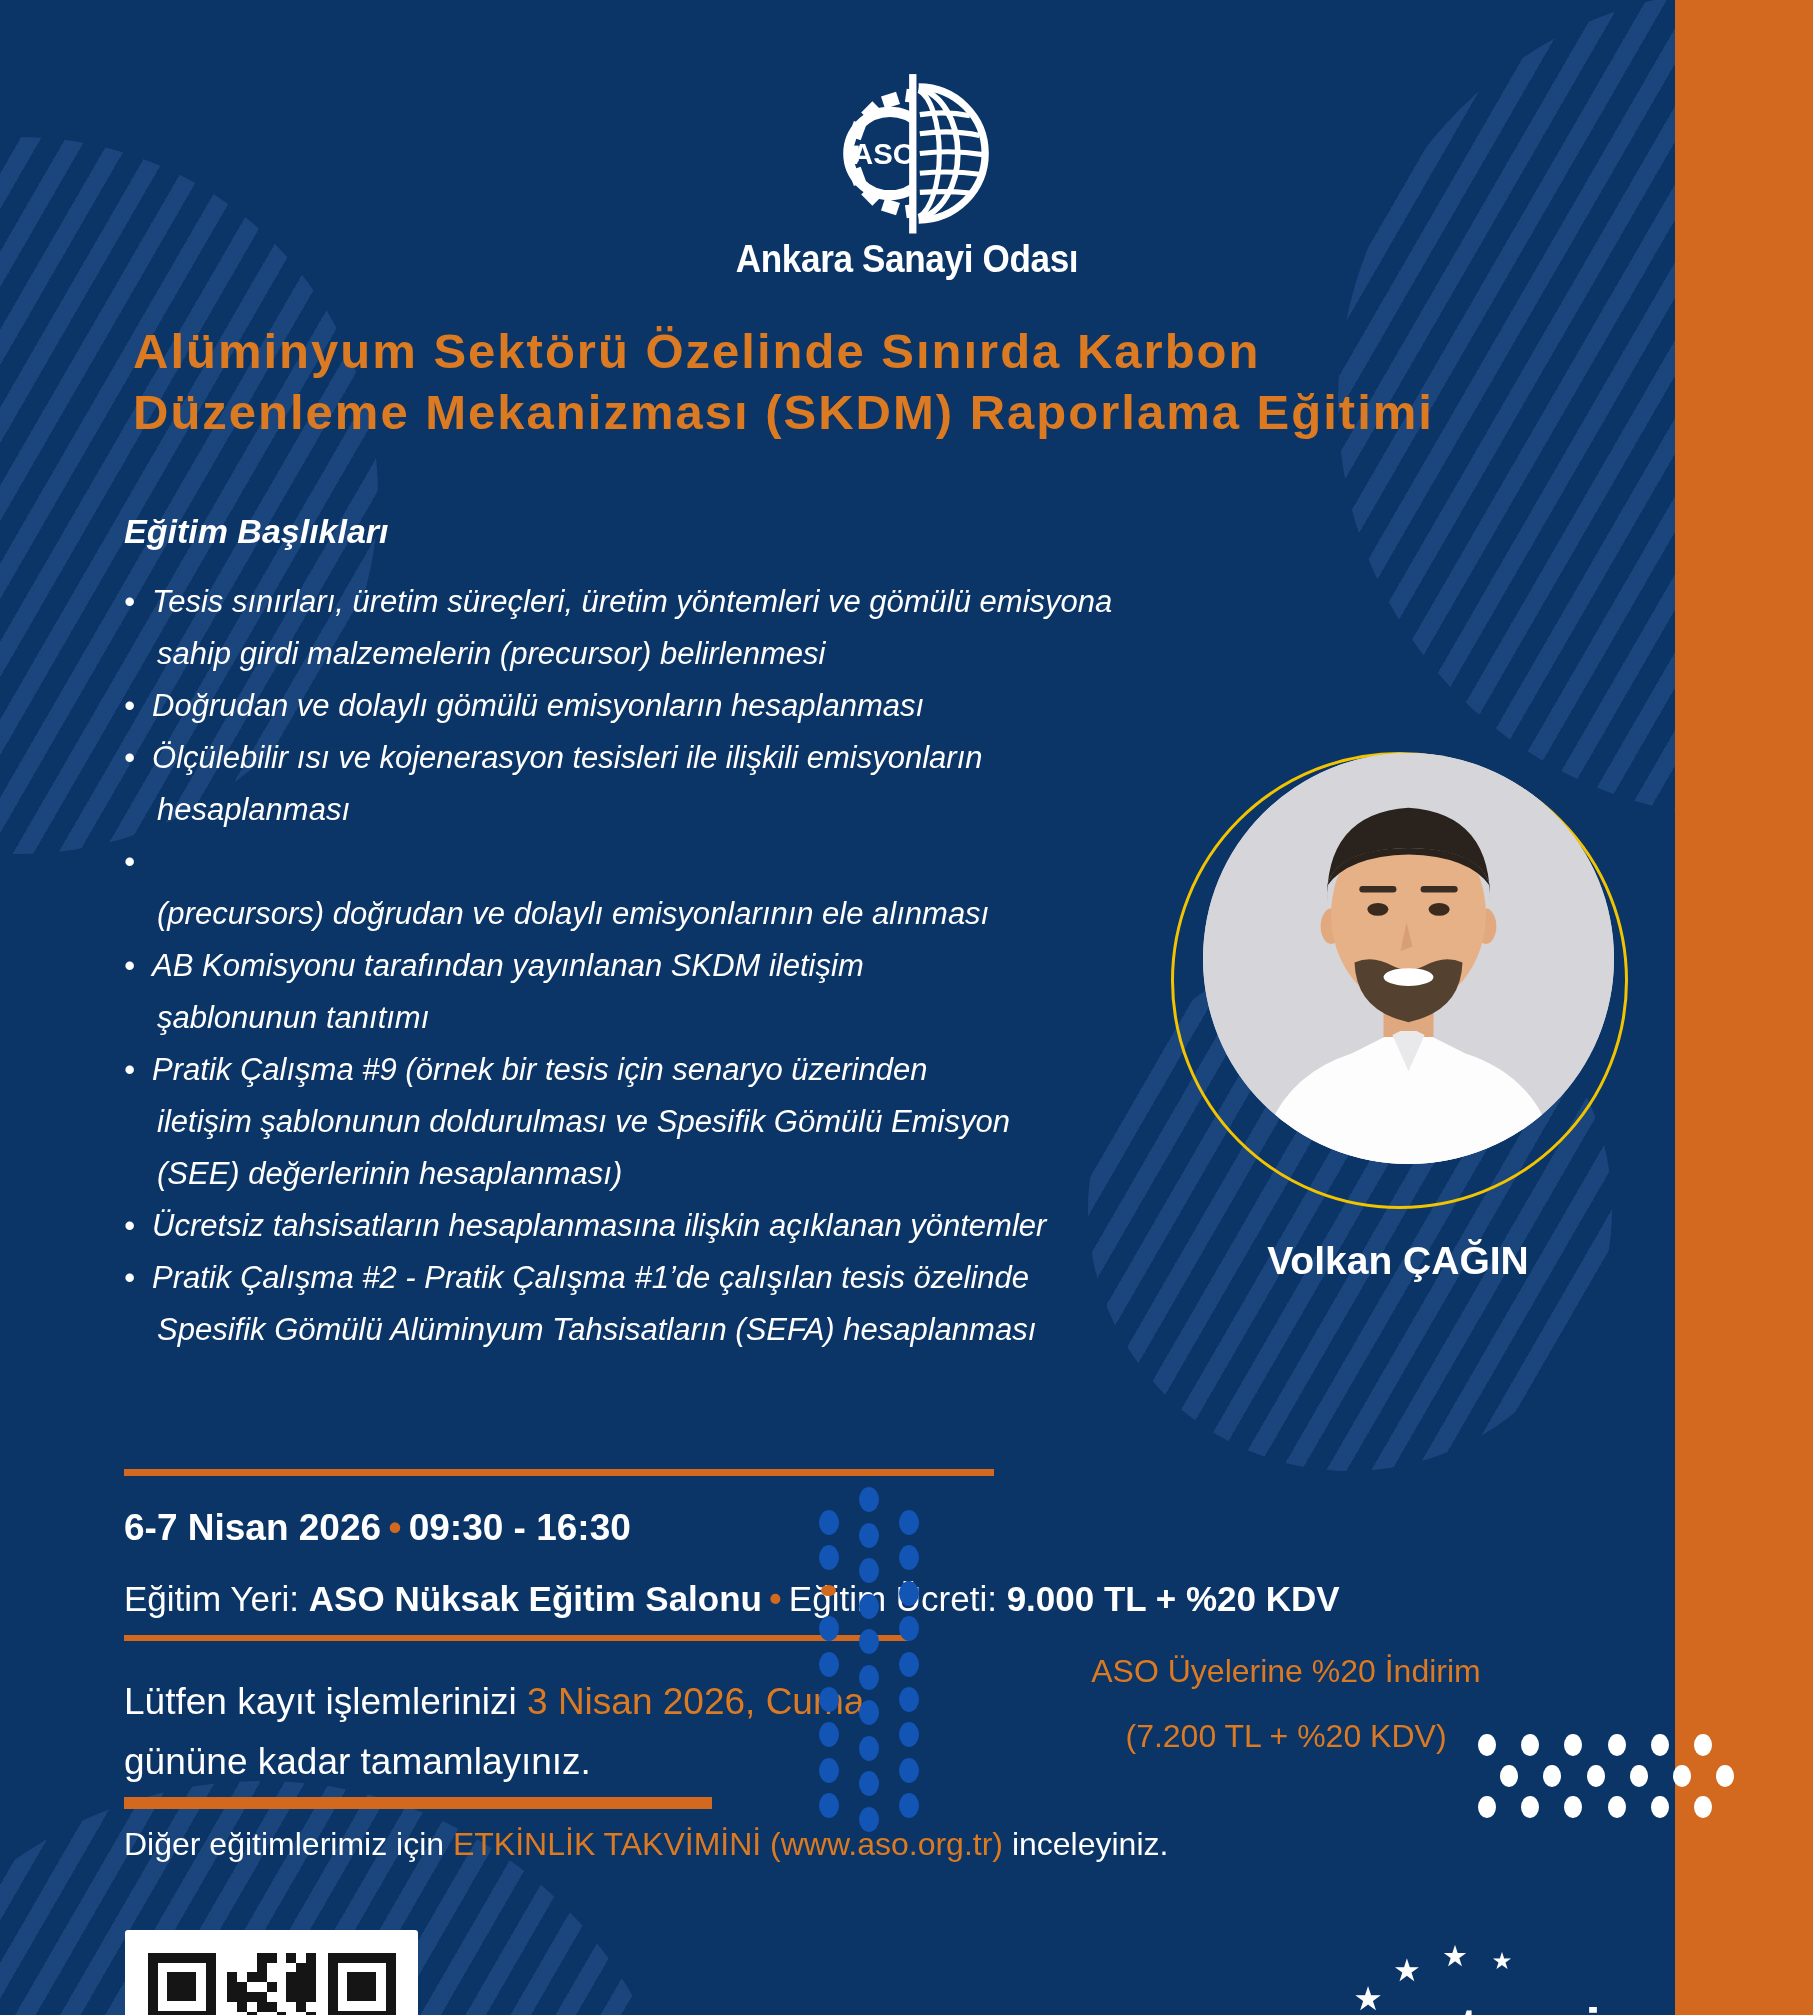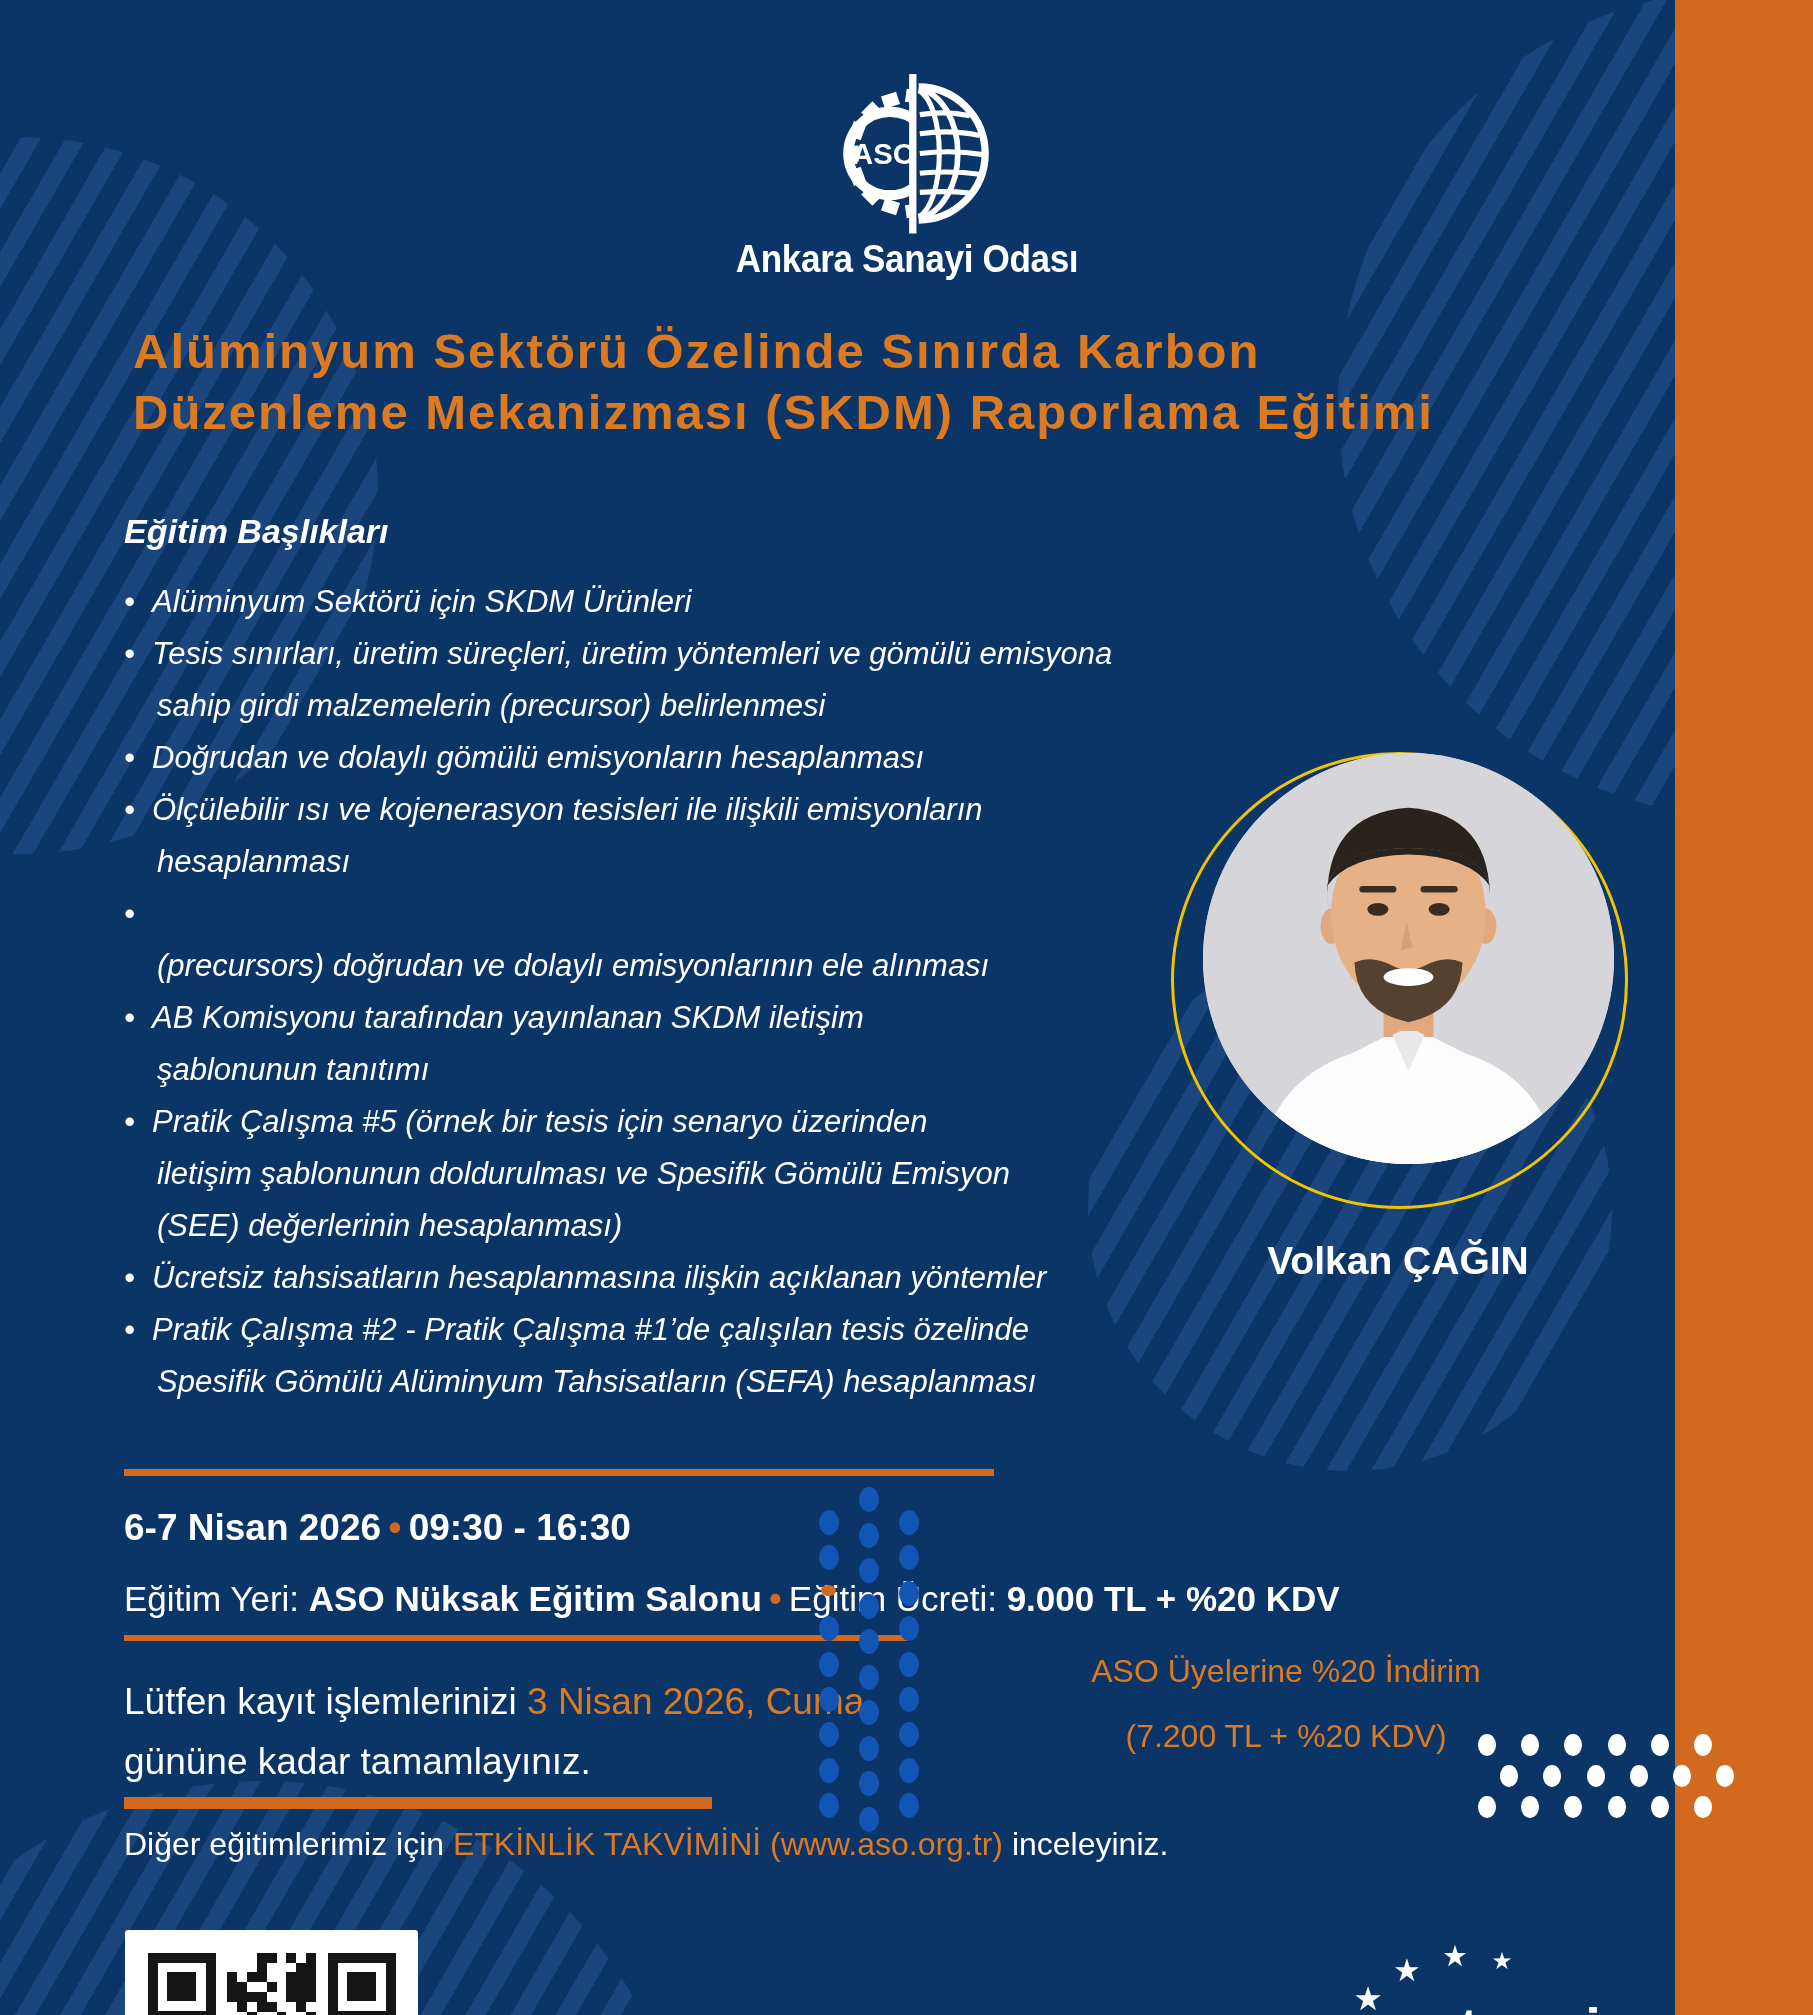--- a/index.html
+++ b/index.html
@@ -96,27 +96,26 @@
   <div class="abs org-name">Ankara Sanayi Odası</div>
 
   <div class="abs title">
     <div>Alüminyum Sektörü Özelinde Sınırda Karbon</div>
     <div>Düzenleme Mekanizması (SKDM) Raporlama Eğitimi</div>
   </div>
 
   <div class="abs topics">
     <h2>Eğitim Başlıkları</h2>
     <ul>
-      <li><span>Alüminyum Sektörü için SKDM Ürünleri</span></li>
       <li><span>Tesis sınırları, üretim süreçleri, üretim yöntemleri ve gömülü emisyona</span><br><span>sahip girdi malzemelerin (precursor) belirlenmesi</span></li>
       <li><span>Doğrudan ve dolaylı gömülü emisyonların hesaplanması</span></li>
       <li><span>Ölçülebilir ısı ve kojenerasyon tesisleri ile ilişkili emisyonların</span><br><span>hesaplanması</span></li>
       <li><br><span>(precursors) doğrudan ve dolaylı emisyonlarının ele alınması</span></li>
       <li><span>AB Komisyonu tarafından yayınlanan SKDM iletişim</span><br><span>şablonunun tanıtımı</span></li>
-      <li><span>Pratik Çalışma #5 (örnek bir tesis için senaryo üzerinden</span><br><span>iletişim şablonunun doldurulması ve Spesifik Gömülü Emisyon</span><br><span>(SEE) değerlerinin hesaplanması)</span></li>
+      <li><span>Pratik Çalışma #9 (örnek bir tesis için senaryo üzerinden</span><br><span>iletişim şablonunun doldurulması ve Spesifik Gömülü Emisyon</span><br><span>(SEE) değerlerinin hesaplanması)</span></li>
       <li><span>Ücretsiz tahsisatların hesaplanmasına ilişkin açıklanan yöntemler</span></li>
       <li><span>Pratik Çalışma #2 -  Pratik Çalışma #1’de çalışılan tesis özelinde</span><br><span>Spesifik Gömülü Alüminyum Tahsisatların (SEFA) hesaplanması</span></li>
     </ul>
   </div>
 
   <div class="abs ring"></div>
   <div class="abs photo">
     <svg width="411" height="411" viewBox="0 0 1020 1020">
       <rect width="1020" height="1020" fill="#D5D5DA"></rect>
       <rect x="448" y="560" width="124" height="200" fill="#E0A87F"></rect>

